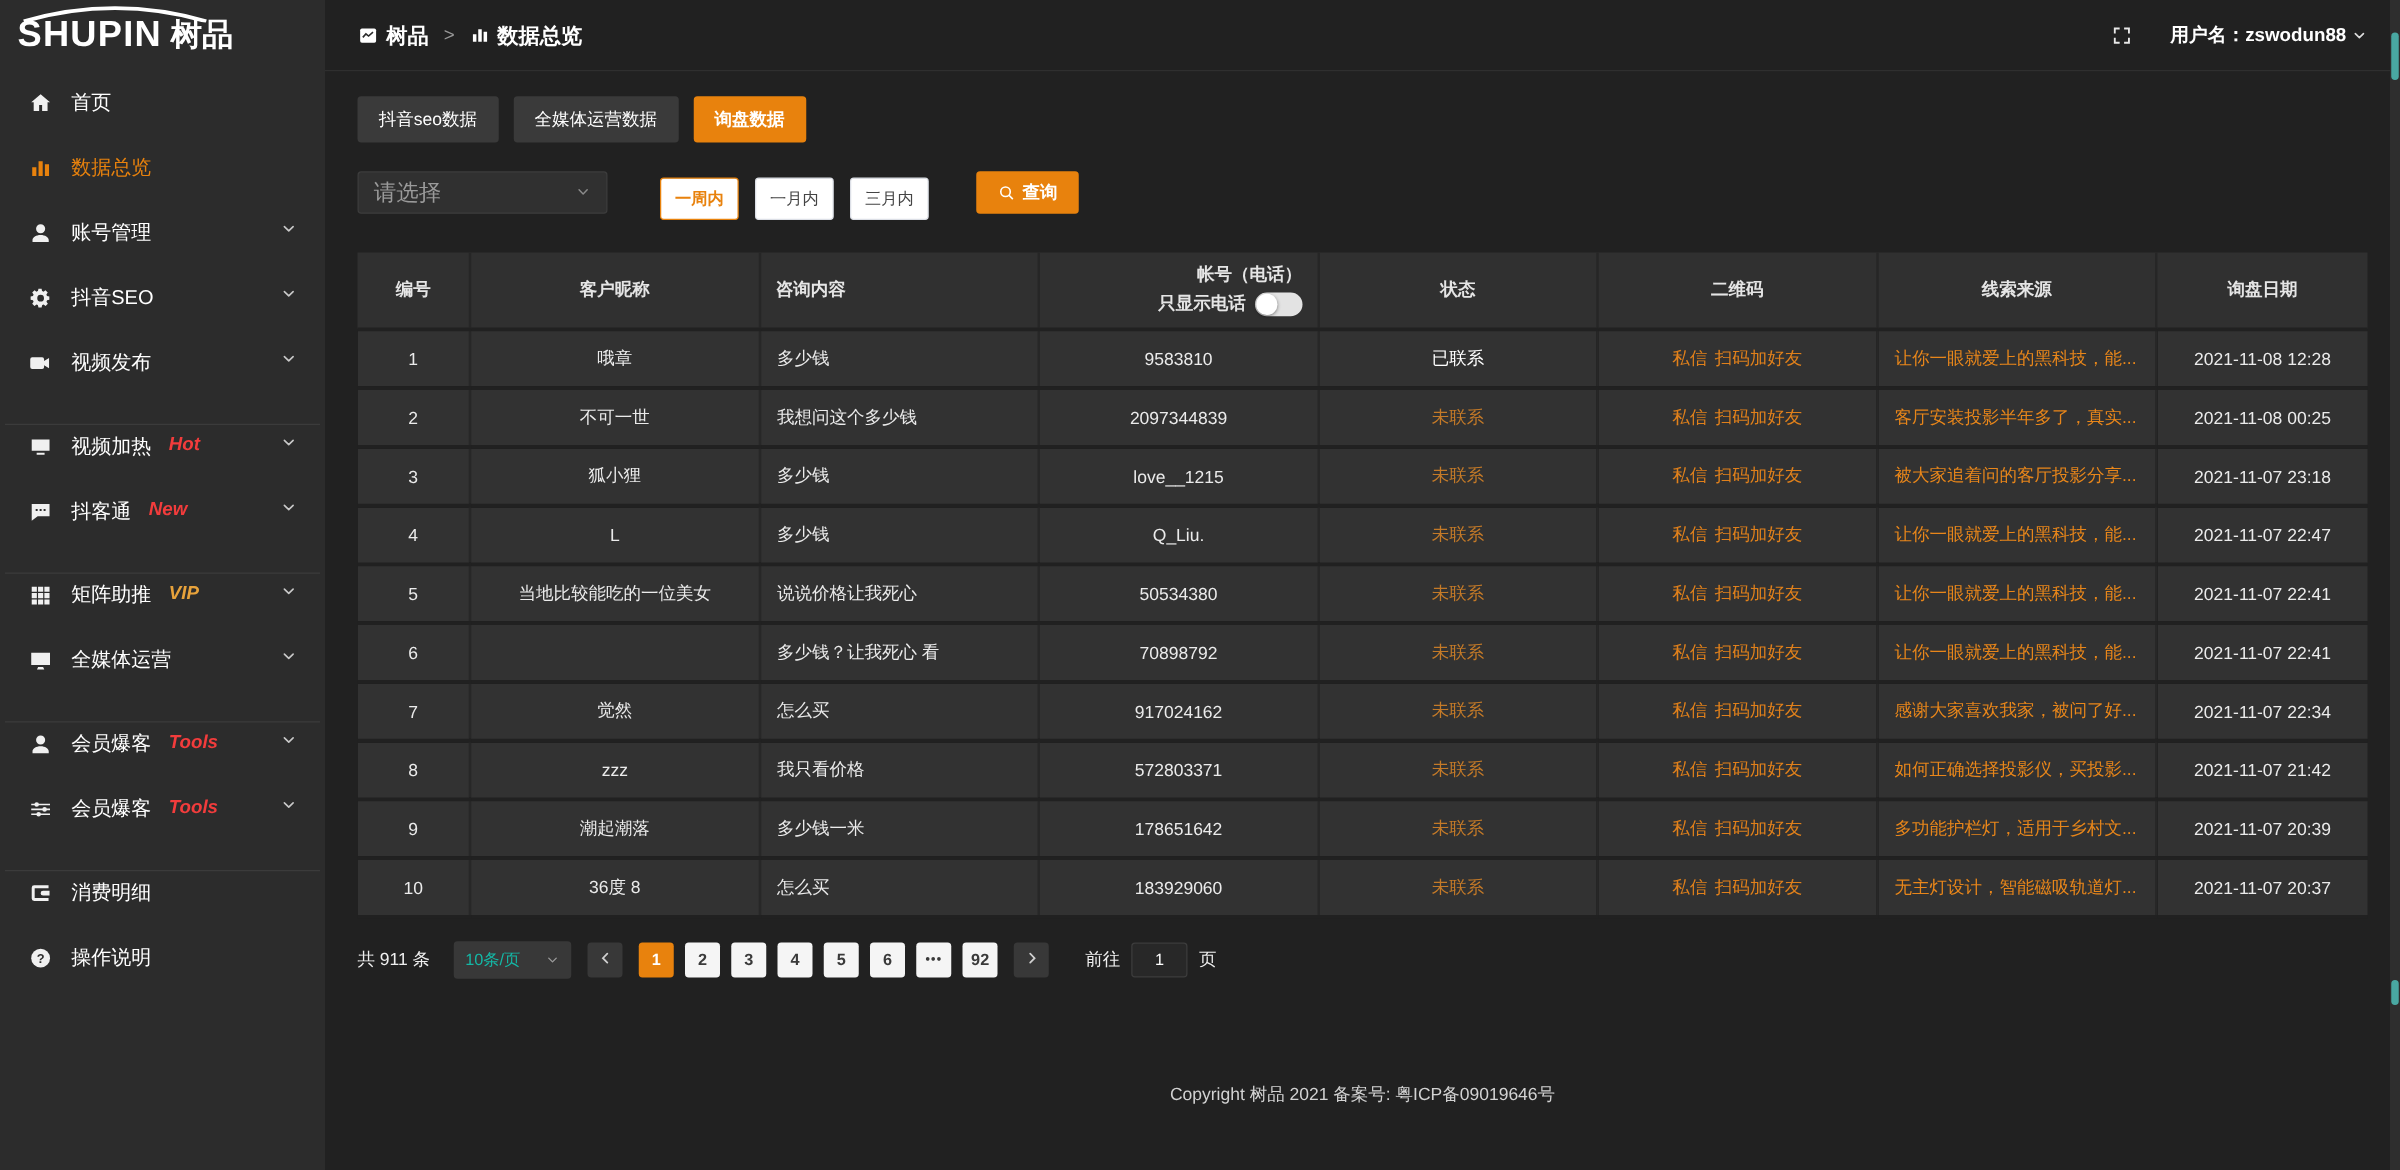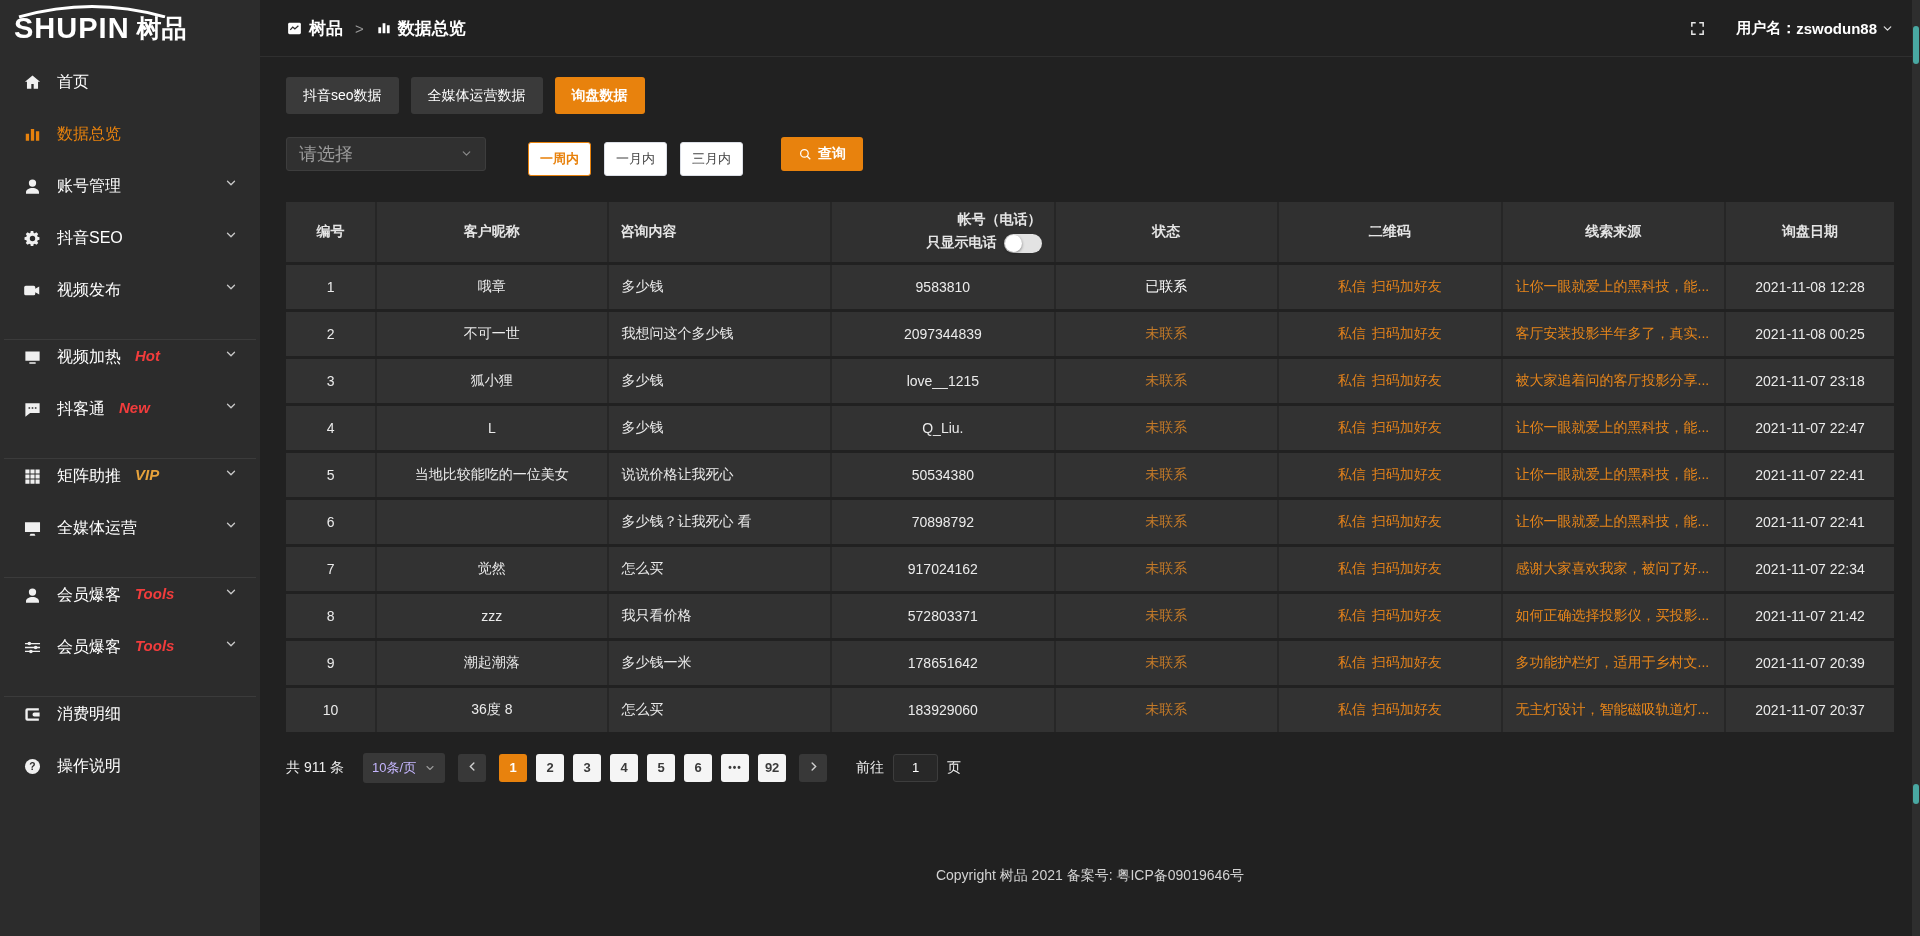--- a/index.html
+++ b/index.html
@@ -70,22 +70,22 @@
   .switch .knob{position:absolute;left:1px;top:1px;width:17px;height:17px;border-radius:50%;background:#fff;
       box-shadow:0 1px 3px rgba(0,0,0,.45);}
   .st-done{color:#fff;}
   .st-pending{color:#c47a28;}
   .qr-link{color:#e0801b;cursor:pointer;margin:0 3px;}
   .source{color:#e8861a;cursor:pointer;}
 
   
   .pager{display:flex;align-items:center;margin:18px 26px 0;gap:13px;color:#efefef;font-size:13px;}
   .pg-total{font-size:14px;margin-right:6px;}
-  .pg-size{width:82px;height:30px;background:#383838;border-radius:3px;display:flex;align-items:center;
-      padding:0 9px;color:#c4b5fd;font-size:13px;cursor:pointer;}
+  .pg-size{width:94px;height:30px;background:#383838;border-radius:3px;display:flex;align-items:center;
+      padding:0 9px;color:#14b8a6;font-size:13px;cursor:pointer;}
   .pg-size .sel-chev{margin-left:auto;display:flex;color:#9a9a9a;}
   .pg-btn{min-width:28px;height:28px;border-radius:3px;background:#f5f5f5;color:#3a3a3a;display:flex;
       align-items:center;justify-content:center;font-size:13px;font-weight:700;cursor:pointer;padding:0 4px;}
   .pg-btn.nav{background:#383838;color:#cfcfcf;}
   .pg-btn.active{background:#e8820d;color:#fff;}
   .pg-btn.ell{letter-spacing:1px;font-size:10px;}
   .goto{display:flex;align-items:center;gap:9px;margin-left:16px;font-size:14px;color:#efefef;}
   .goto input{width:45px;height:28px;background:#282828;border:1px solid #3d3d3d;border-radius:3px;
       color:#fff;text-align:center;font-size:13px;font-family:inherit;}
 

